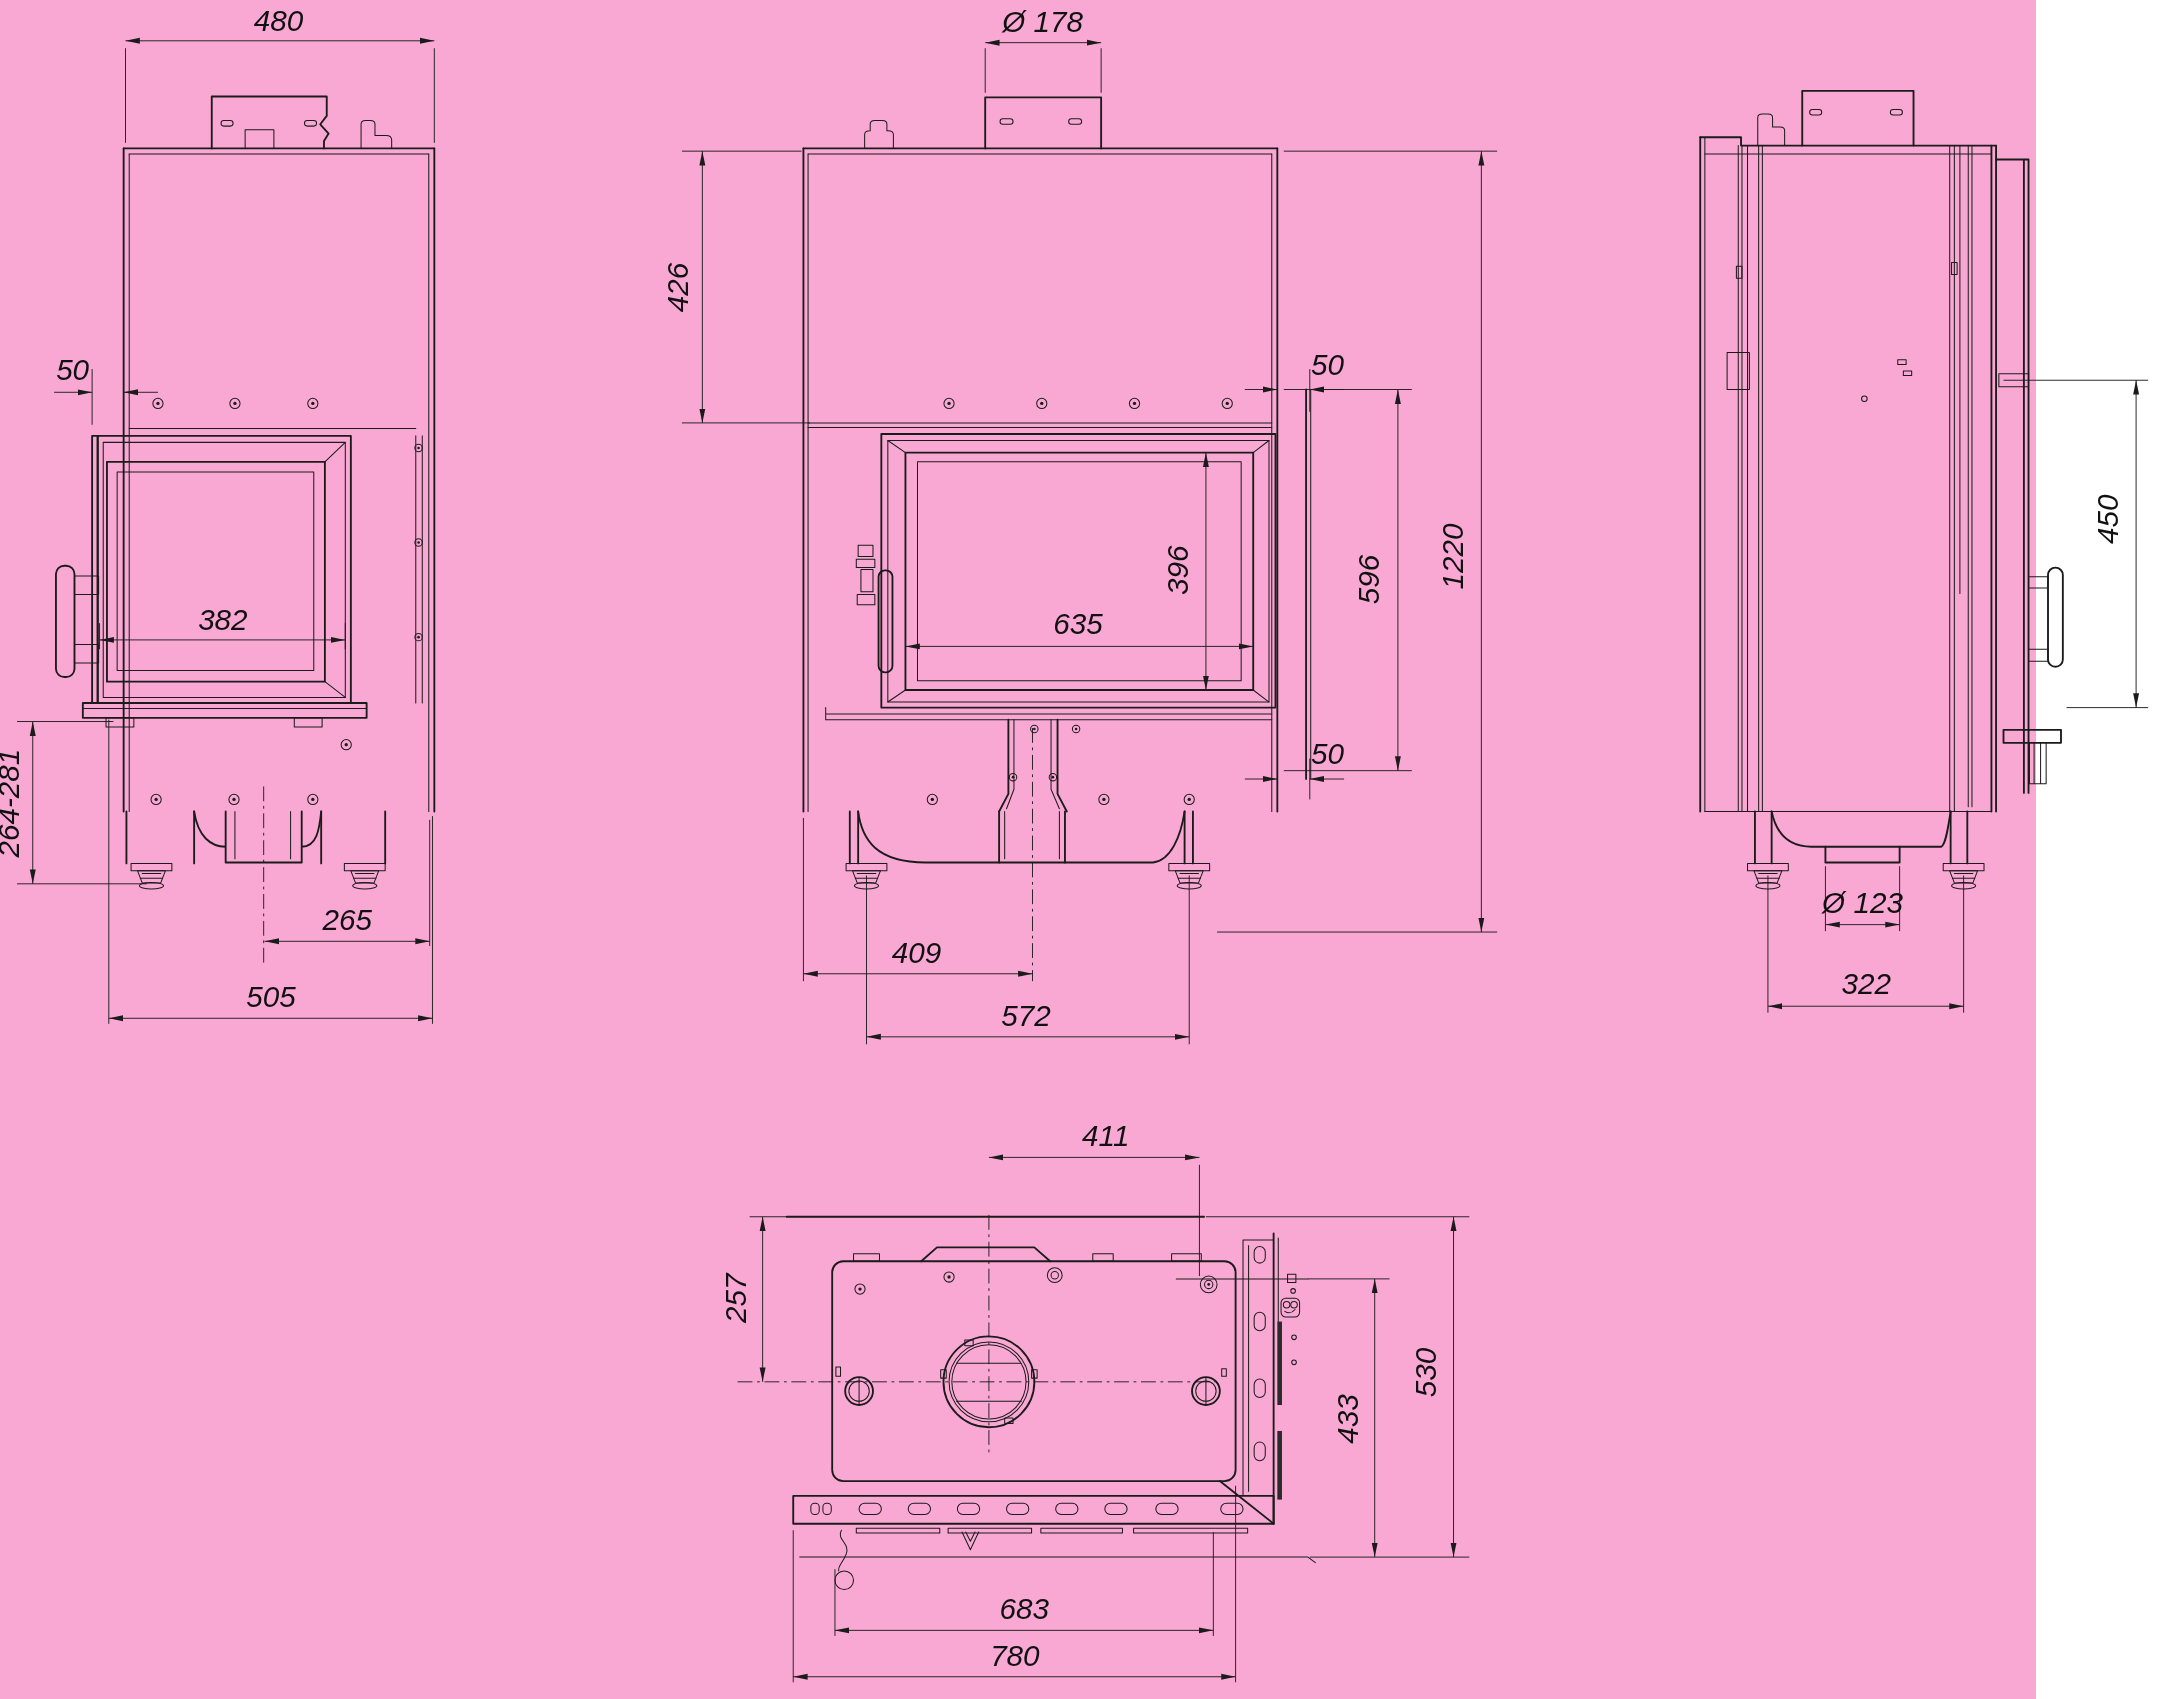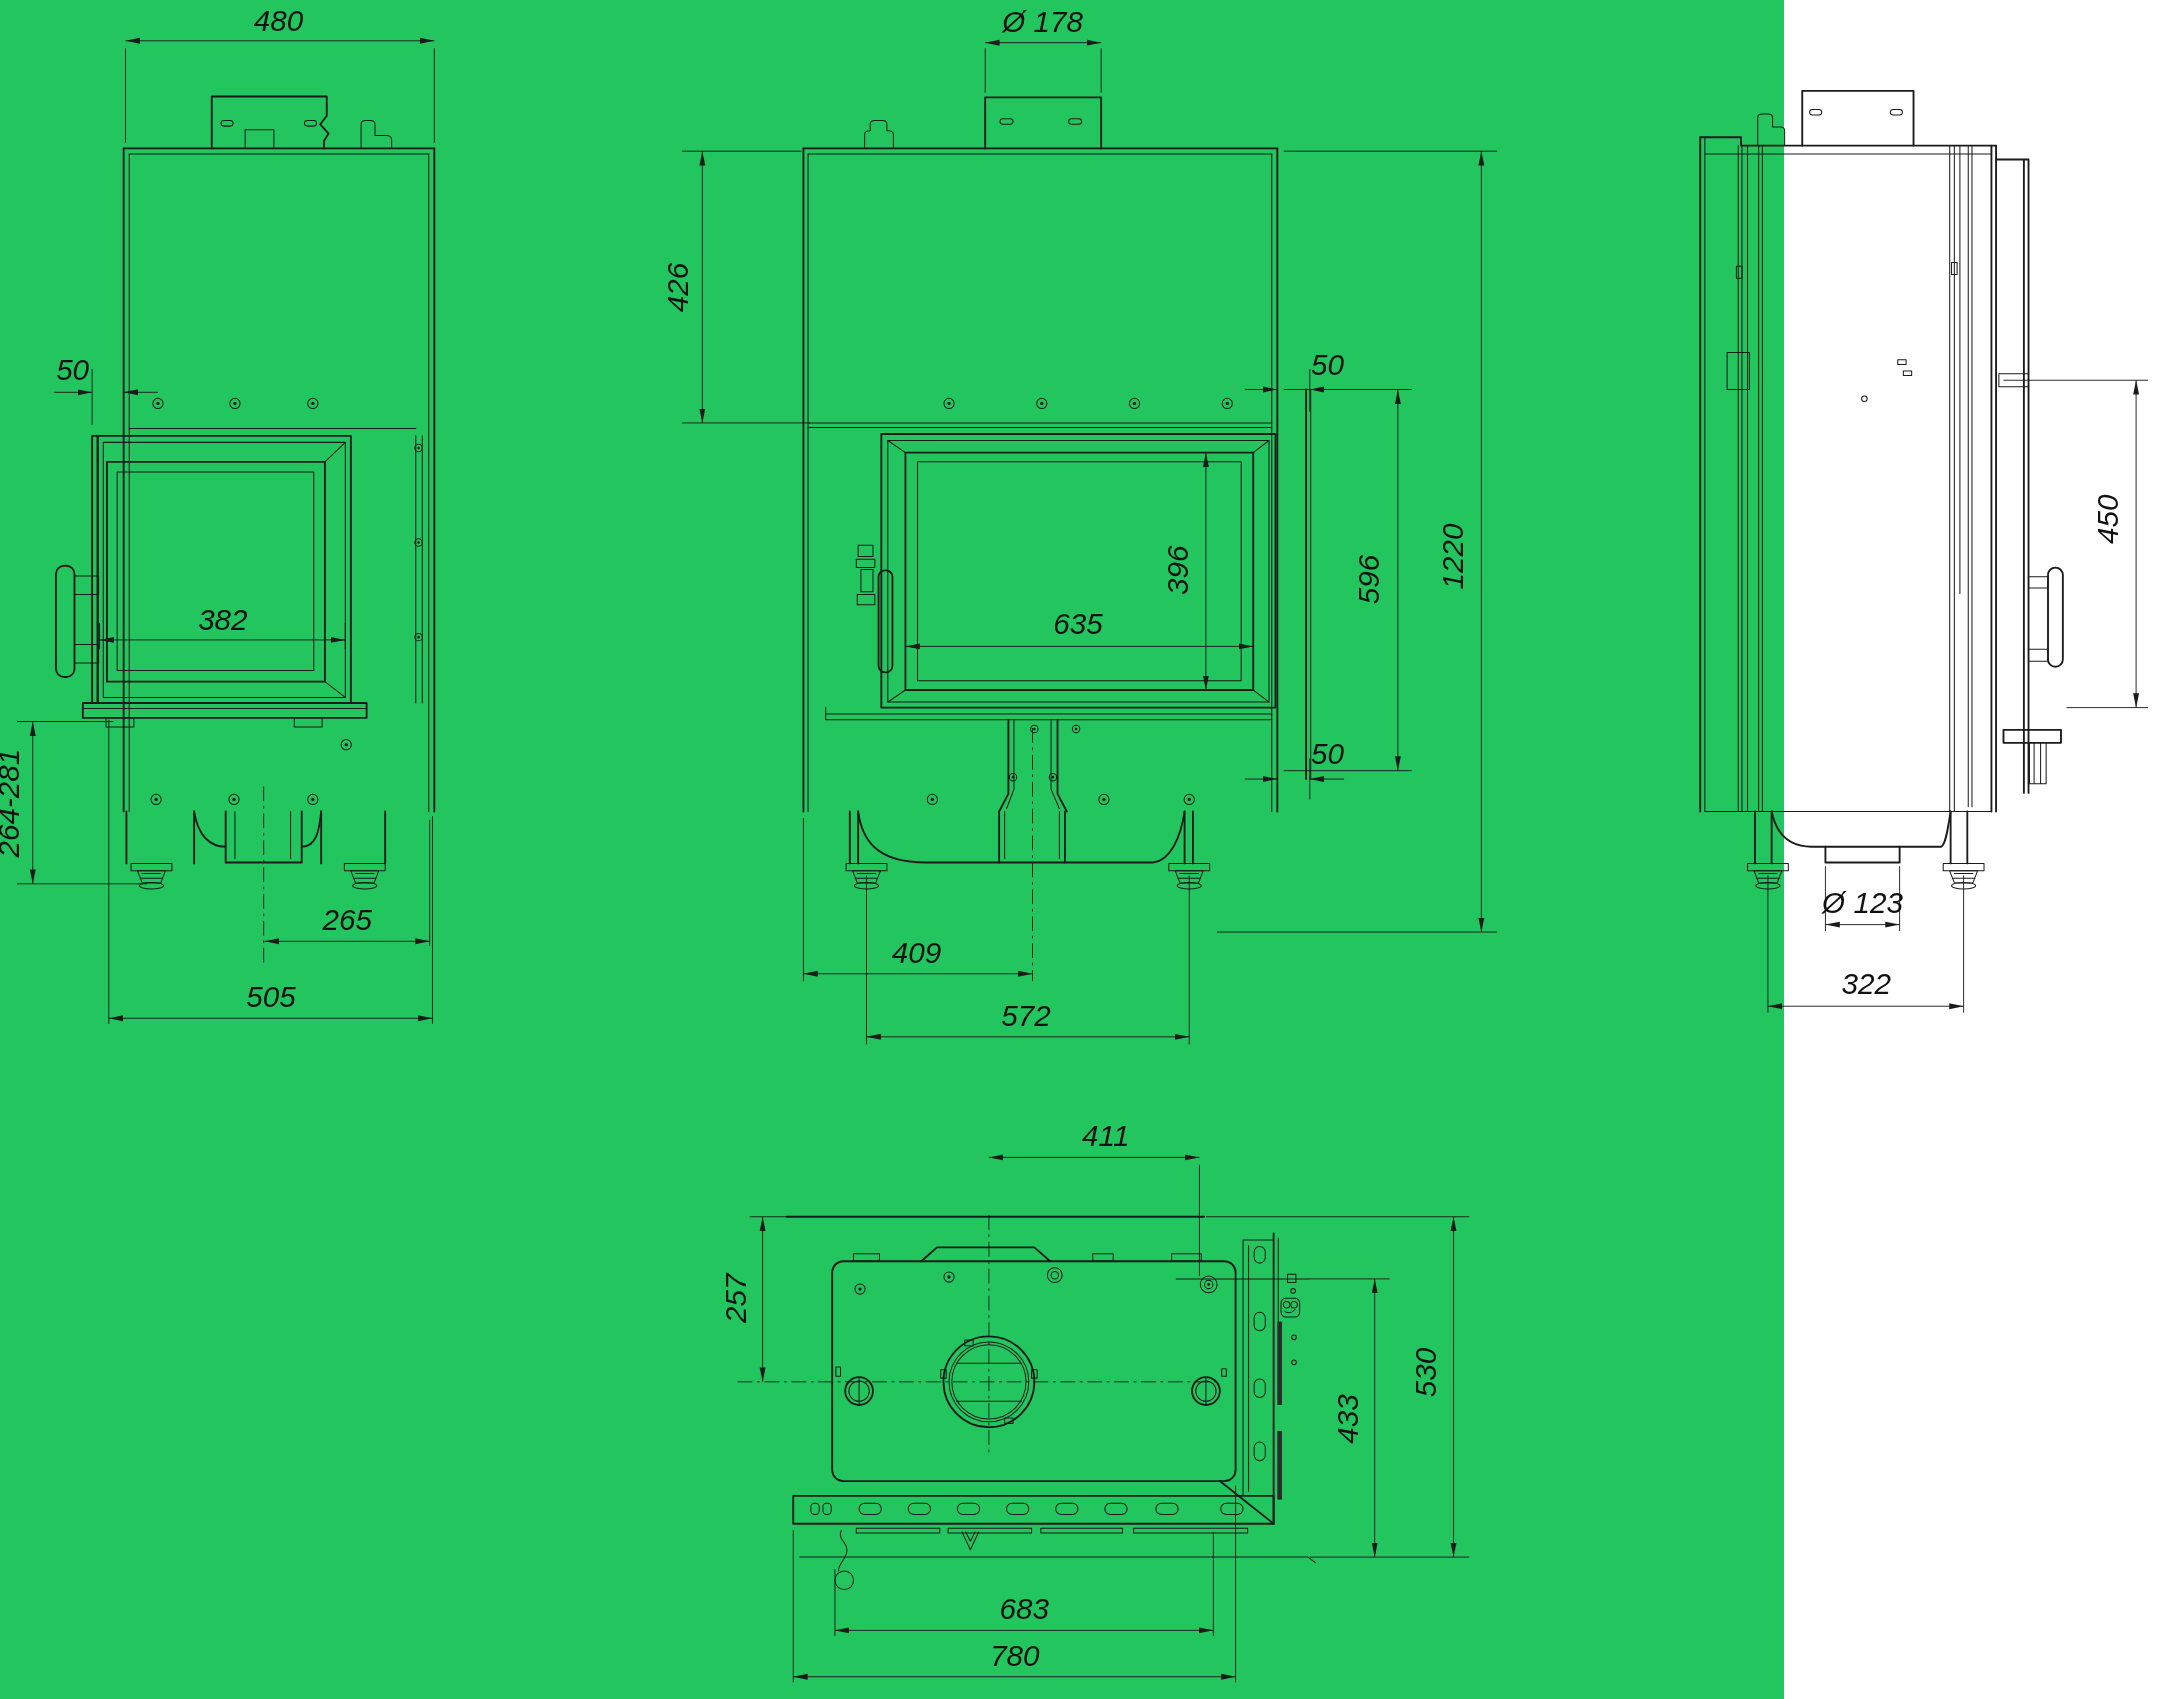--- a/index.html
+++ b/index.html
@@ -1,16 +1,16 @@
 <!DOCTYPE html>
 <html style="font-size:15px"><head>
 <meta charset="utf-8">
 <style>
   html,body{margin:0;padding:0;background:#fff;}
-  .page{width:1784px;height:1699px;background:#22c55e;position:relative;}
+  .page{width:2036px;height:1699px;background:#f9a8d4;position:relative;}
   svg{display:block;}
   .ol{fill:none;stroke:#1b1b1b;stroke-width:2;stroke-linejoin:round;stroke-linecap:round;}
   .tl{fill:none;stroke:#1b1b1b;stroke-width:1.1;stroke-linejoin:round;stroke-linecap:round;}
   .dl{fill:none;stroke:#1b1b1b;stroke-width:1;}
   .cl{fill:none;stroke:#1b1b1b;stroke-width:1;stroke-dasharray:16 5 3 5;}
   .fil{fill:#1b1b1b;stroke:none;}
   .gfil{fill:#2a2a2a;stroke:none;}
   text.d{font:italic 32px "Liberation Sans", sans-serif;fill:#111;text-anchor:middle;}
 </style>
 </head>

